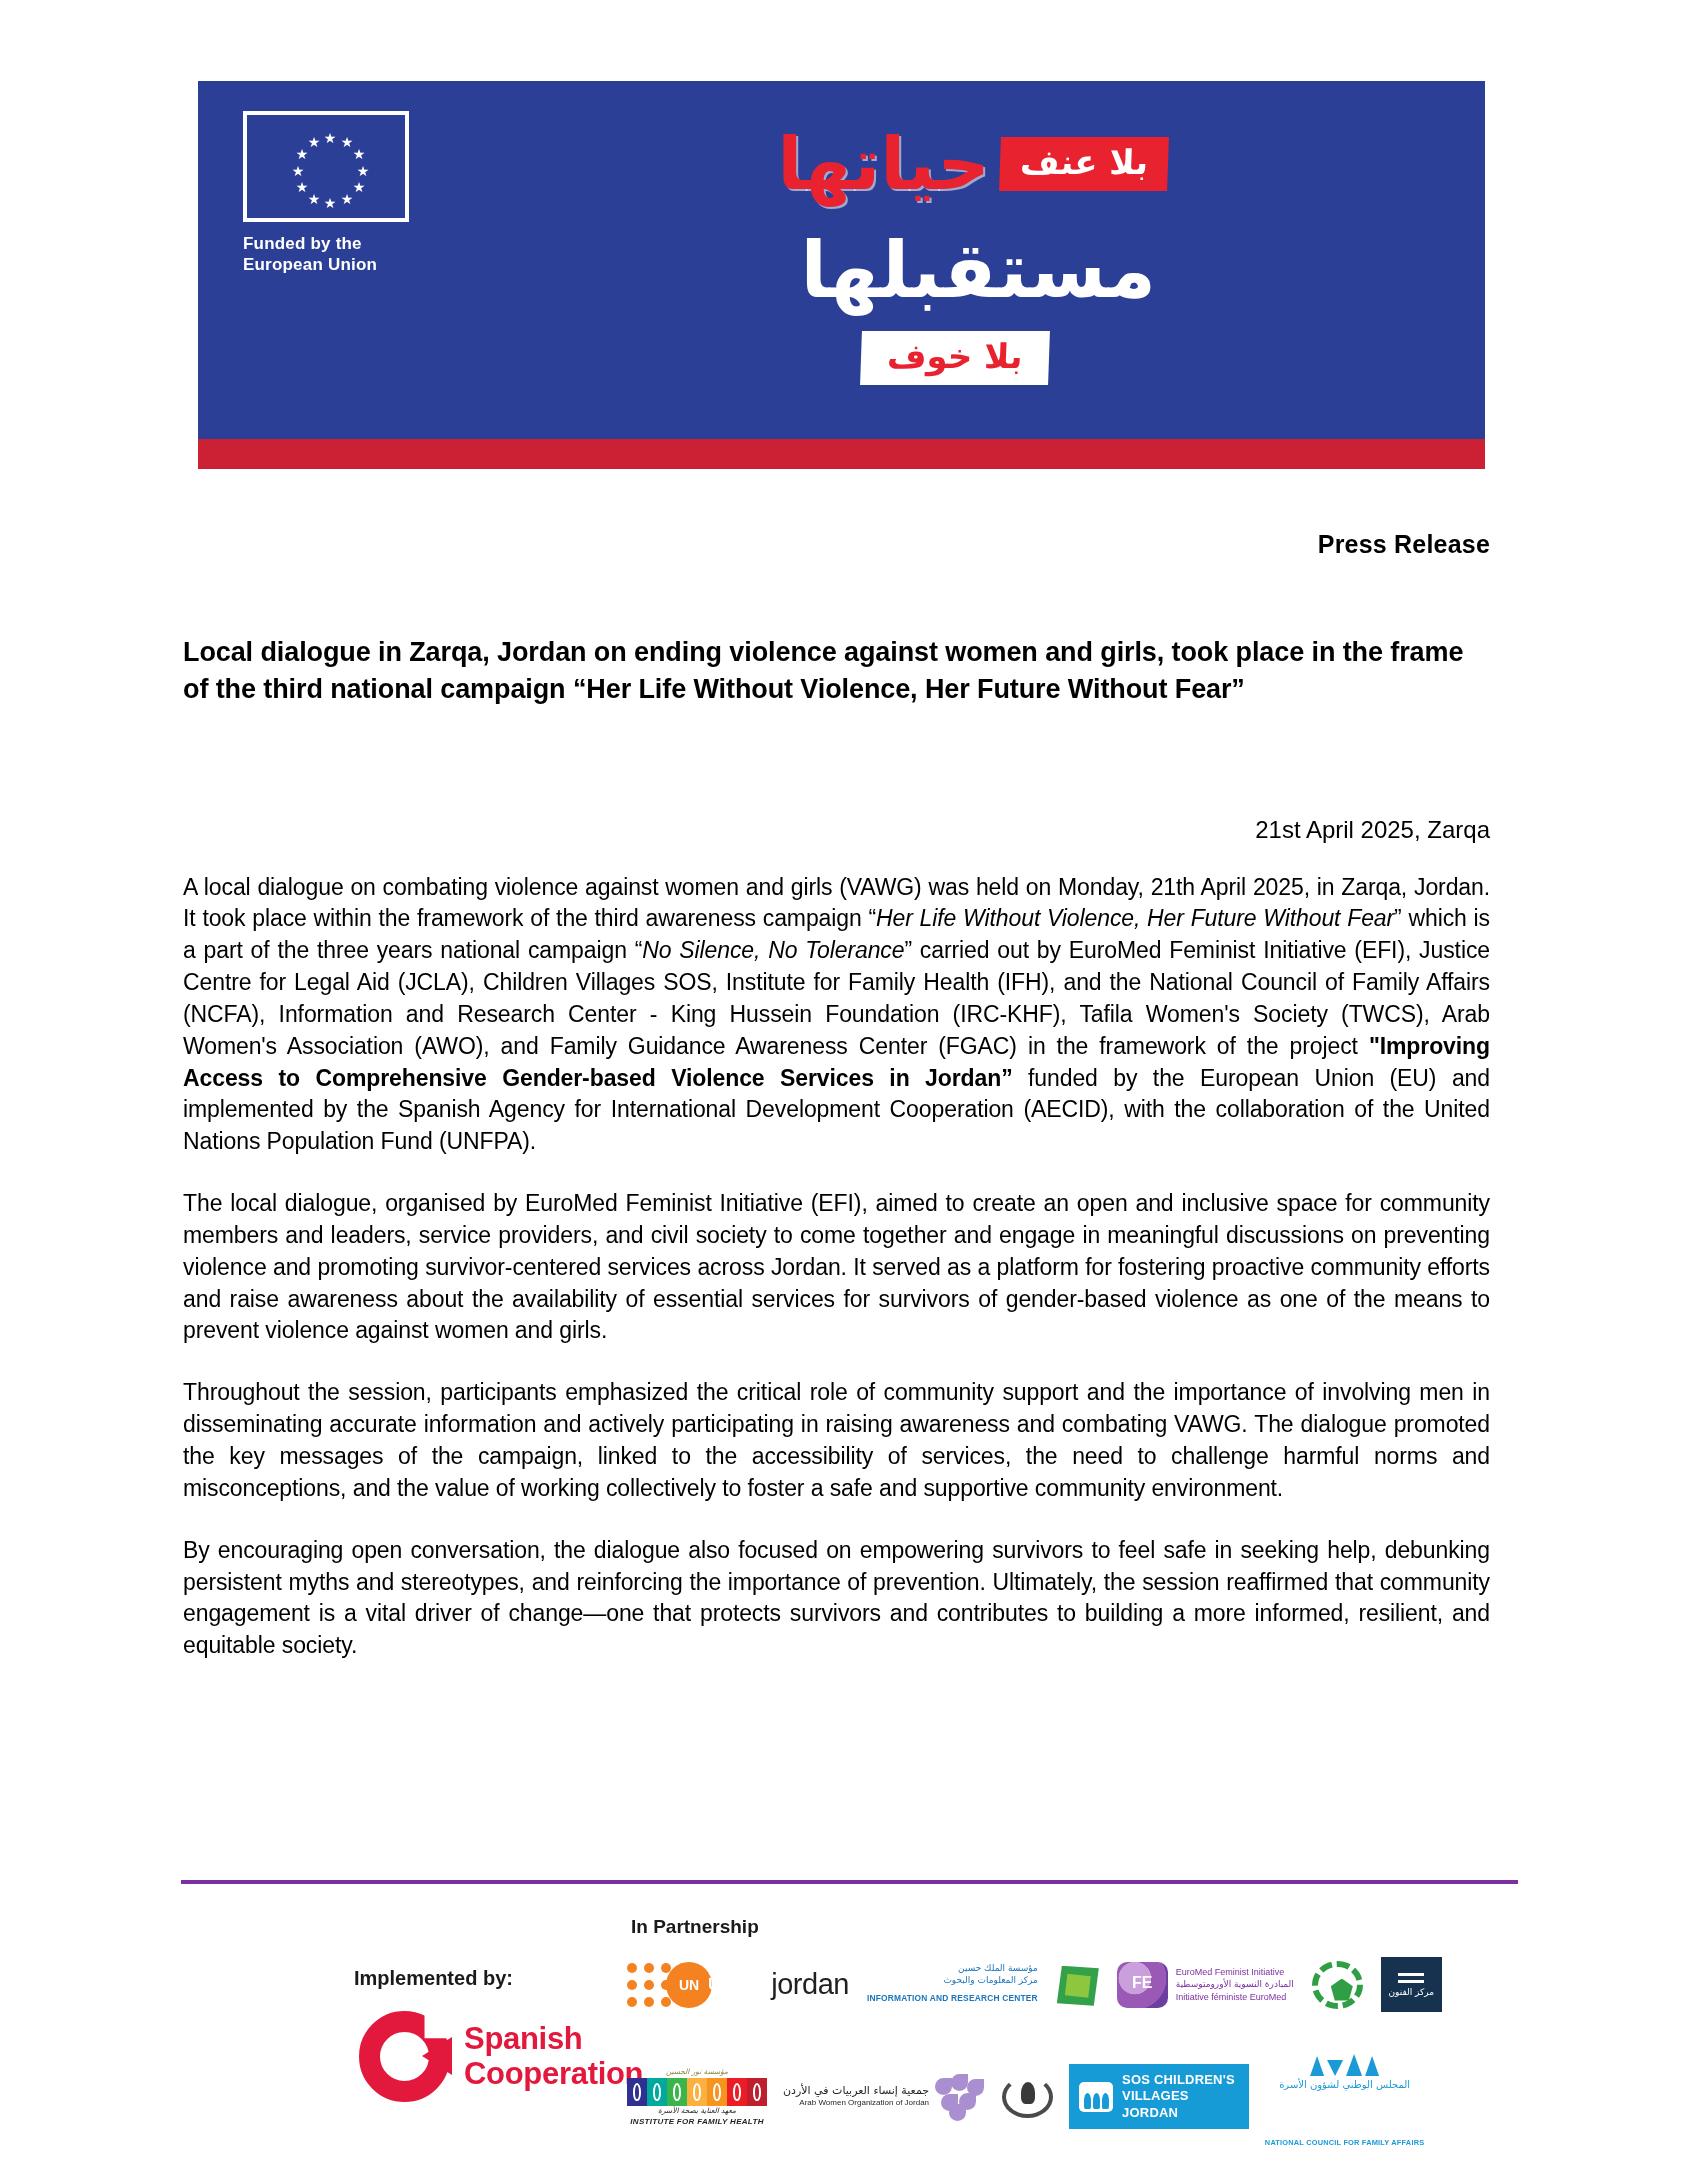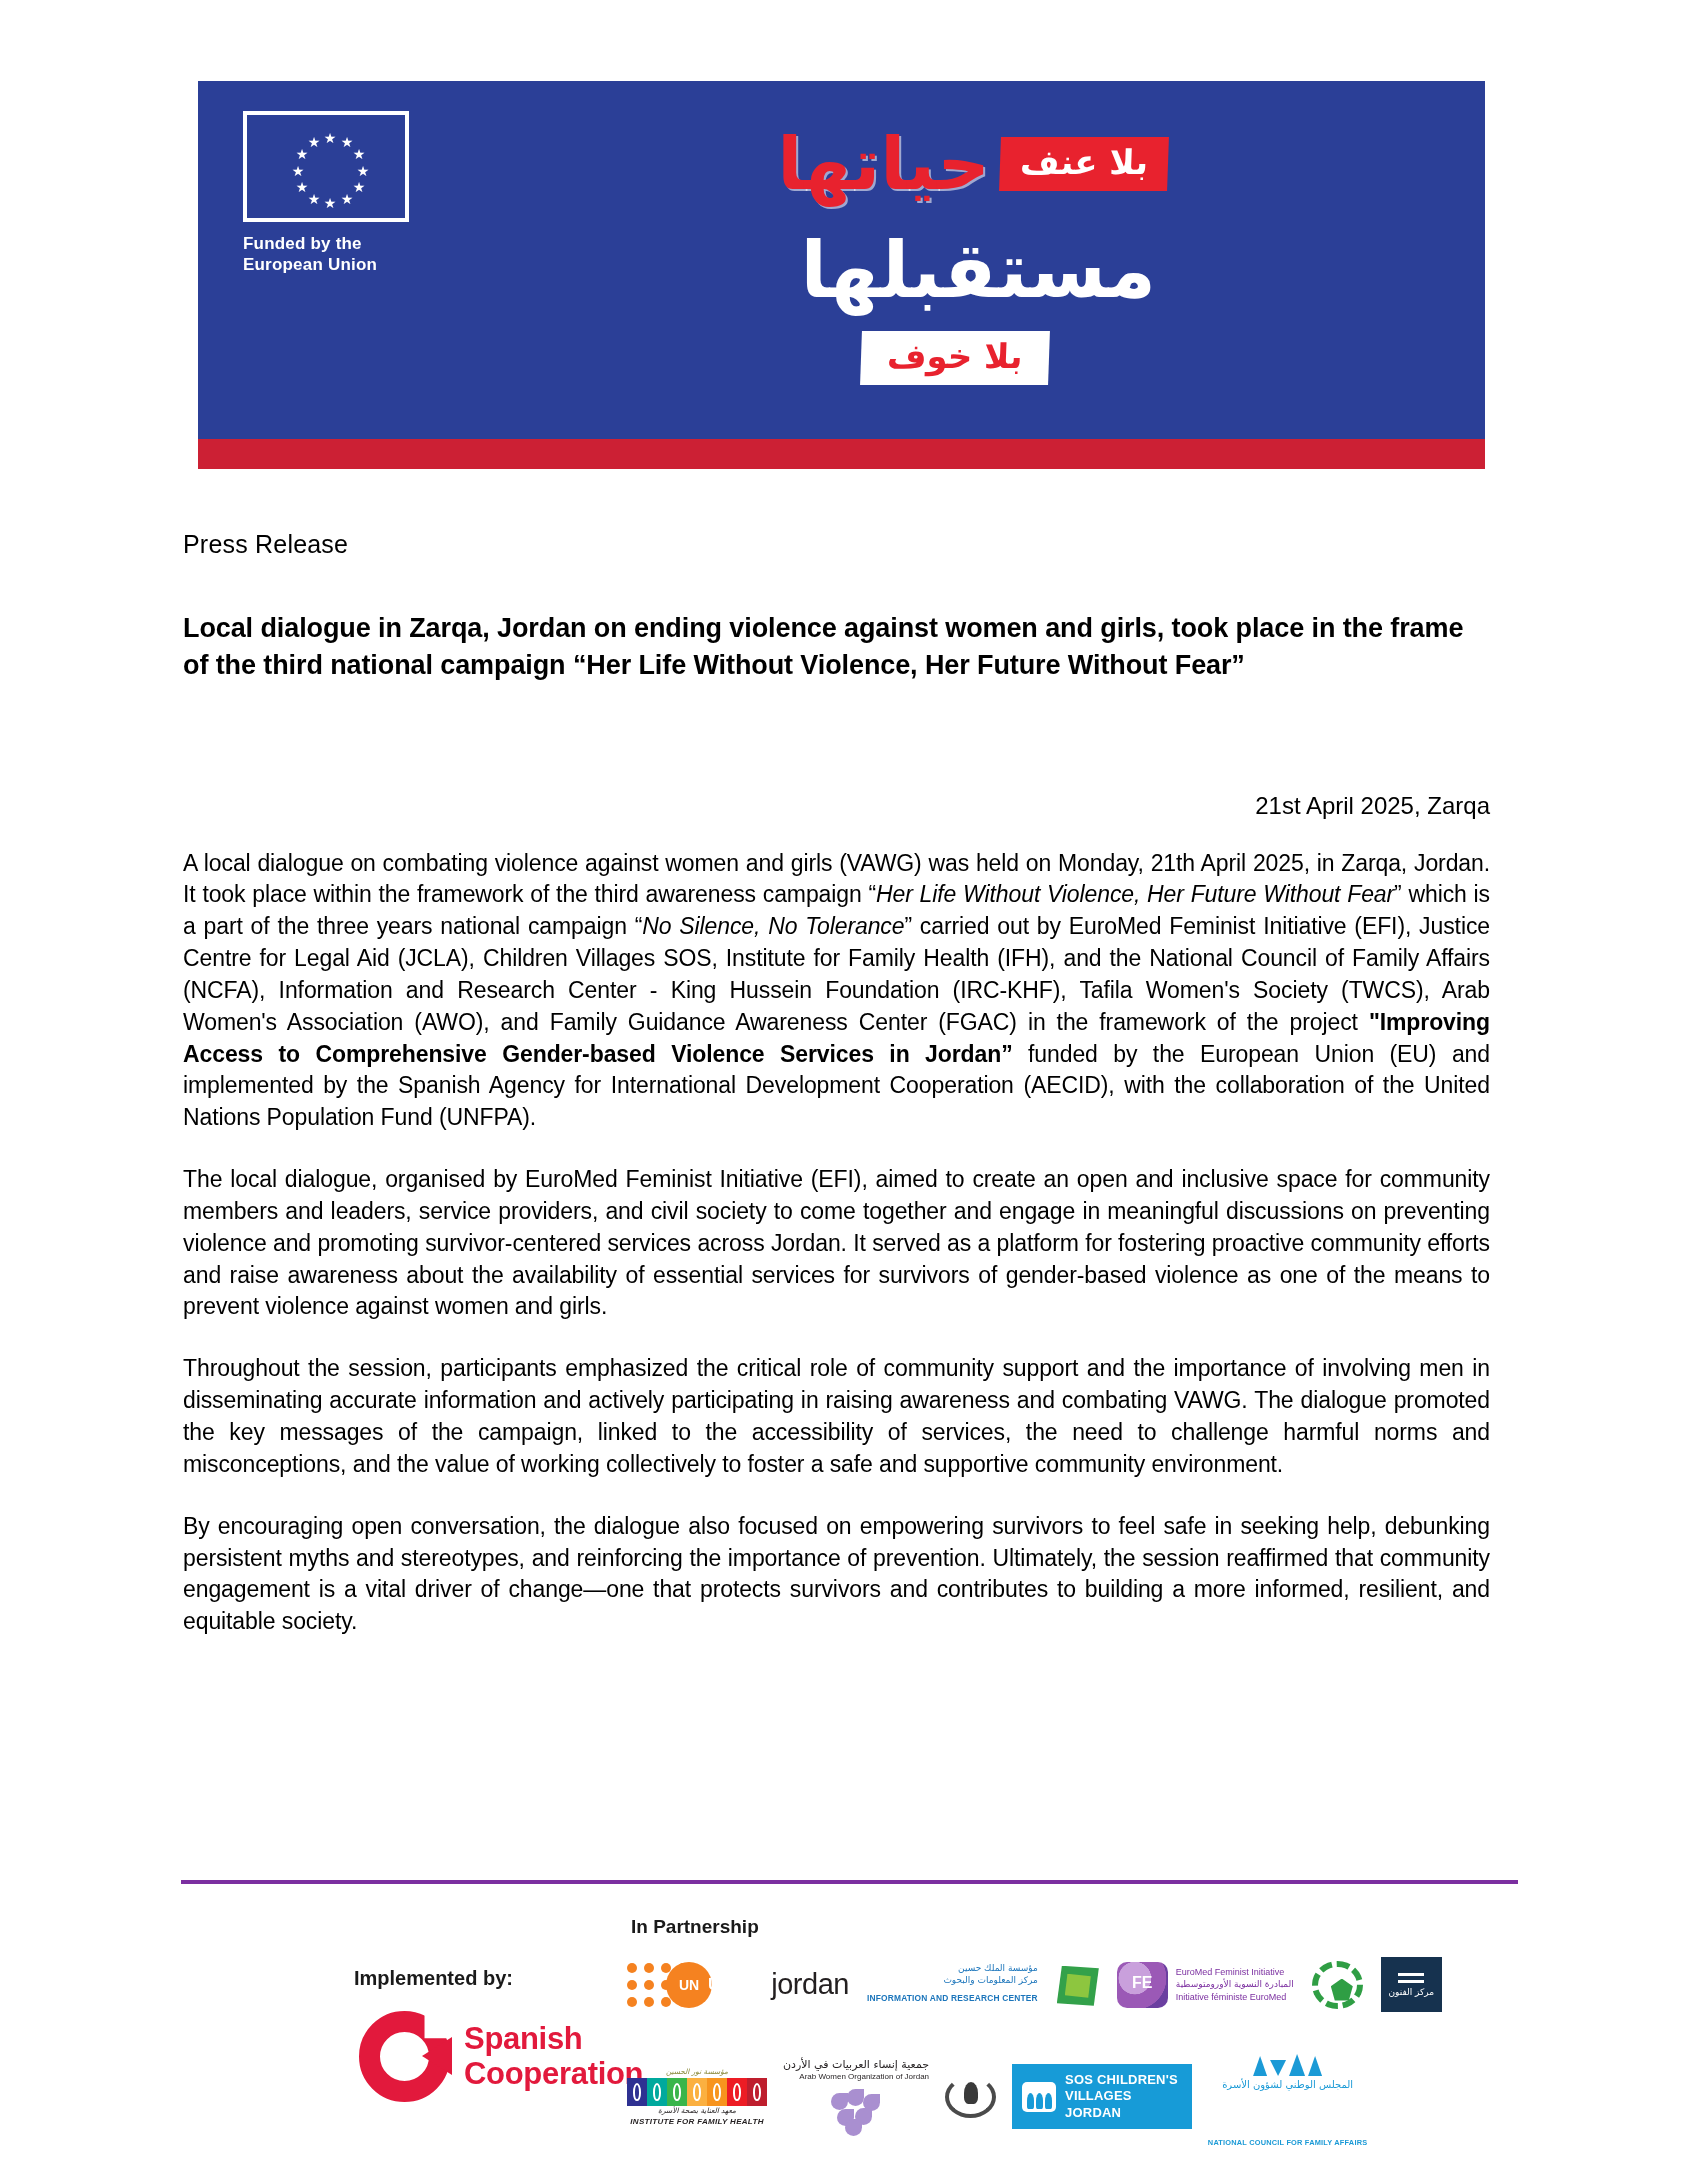--- a/index.html
+++ b/index.html
@@ -141,25 +141,25 @@
   }
 
   
   .content {
     position: absolute;
     left: 183px;
     top: 530px;
     width: 1307px;
   }
   .press-release-label {
-    text-align: left;
+    text-align: right;
     font-size: 25px;
-    font-weight: normal;
+    font-weight: bold;
     letter-spacing: 0.2px;
-    margin-bottom: 51px;
+    margin-bottom: 75px;
   }
   .headline {
     font-size: 27px;
     font-weight: bold;
     line-height: 1.38;
     letter-spacing: -0.1px;
     margin-bottom: 0;
   }
   .dateline {
     text-align: right;
@@ -340,21 +340,21 @@
   .ifh-bars i { width: 20px; height: 28px; display:block; position:relative; }
   .ifh-bars i::after{
     content:""; position:absolute; left:6px; top:5px; width:8px; height:18px;
     border:2px solid #ffffff; border-radius: 50% 50% 45% 45%;
     box-sizing:border-box;
   }
   .ifh-en { font-size: 8px; font-weight:bold; letter-spacing:0.3px; color:#231f20; display:block; margin-top:2px;}
   .ifh-ar-bot { font-family:"DejaVu Sans", sans-serif; font-size:7.4px; color:#231f20; display:block; }
 
   
-  .awo { display:flex; align-items:center; gap:6px;flex-direction:column; }
+  .awo { display:flex; align-items:center; gap:6px; }
   .awo-txt { text-align:right; line-height:1.3; }
   .awo-ar { font-family:"DejaVu Sans", sans-serif; font-size:11px; color:#231f20; display:block; }
   .awo-en { font-size:8px; color:#231f20; display:block; }
   .awo-mark { width: 51px; height:46px; position:relative; }
   .awo-mark i {
     position:absolute; width:17px; height:17px; background:#a98fd0; border-radius:50% 0 50% 50%;
   }
 
   
   .twcs {

